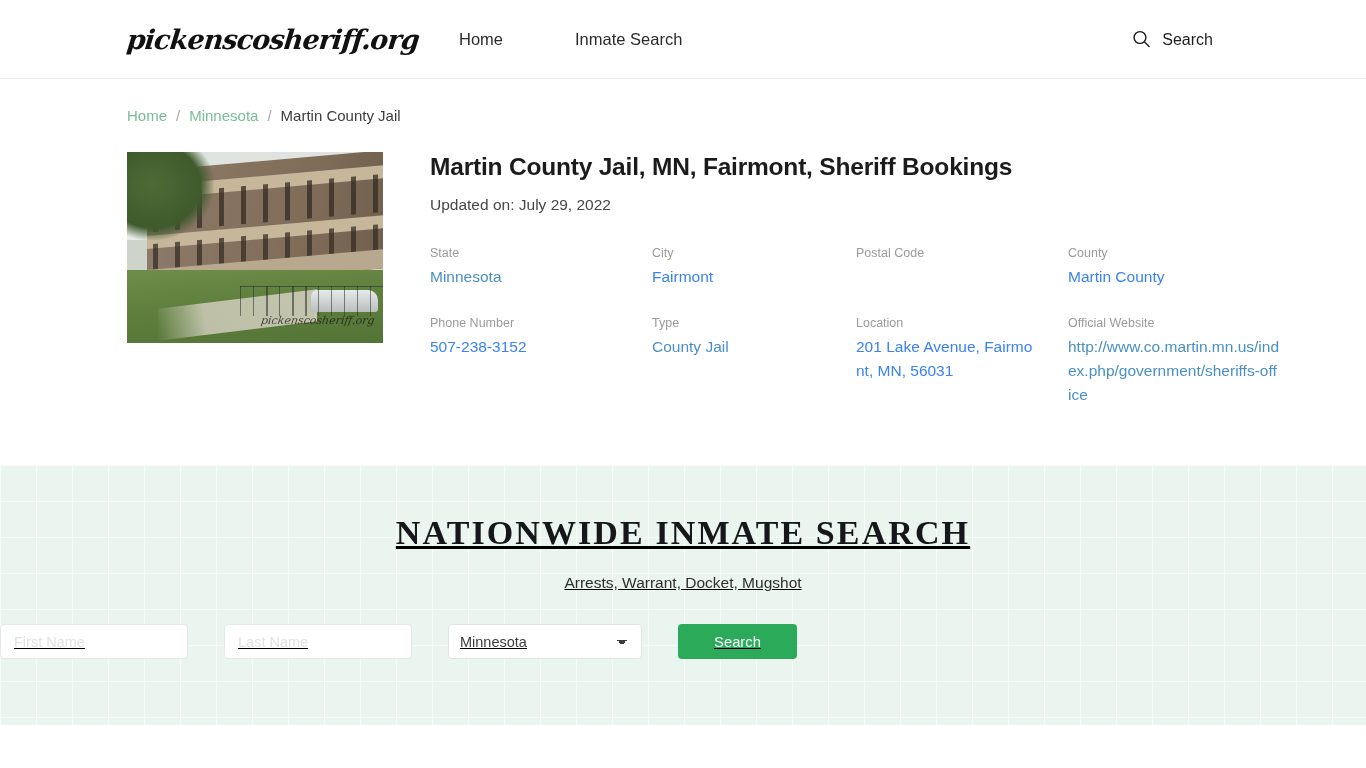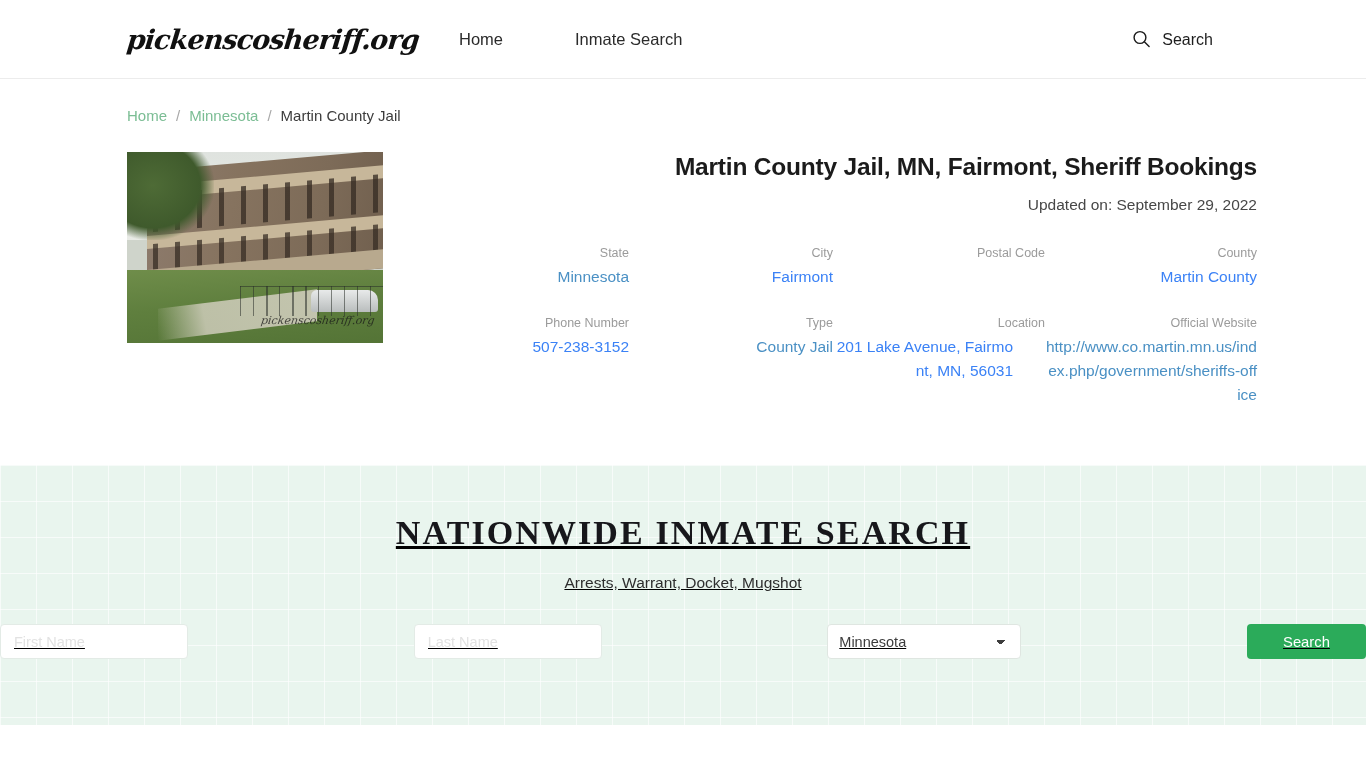--- a/index.html
+++ b/index.html
@@ -178,21 +178,21 @@
     position: absolute;
     right: 8px; bottom: 16px;
     font-family: "DejaVu Serif", serif;
     font-style: italic;
     font-size: 11px;
     color: rgba(25,25,25,0.78);
     transform: skewX(-8deg);
     white-space: nowrap;
   }
 
-  .details { margin-left: 24px; padding-top: 0; text-align: right; }
+  .details { margin-left: 47px; padding-top: 0; }
   .page-title {
     margin: 0;
     font-size: 24.5px;
     font-weight: 700;
     color: #1b1b1b;
     letter-spacing: -0.2px;
     line-height: 1.2;
   }
   .updated {
     margin: 15px 0 0 0;
@@ -247,23 +247,23 @@
   }
   .band-sub {
     margin: 22px 0 0 0;
     font-size: 15.5px;
     color: #2e2e2e;
     text-align: center;
   }
   .search-form {
     margin-top: 32px;
     display: flex;
-    justify-content: space-between;
+    justify-content: flex-start;
     align-items: center;
-    gap: 10px;
+    gap: 36px;
   }
   .search-form input[type="text"] {
     width: 188px; height: 35px;
     border: 1px solid #e3ebe6;
     border-radius: 4px;
     background: #ffffff;
     padding: 0 13px;
     font-size: 14.5px;
     color: #333;
     font-family: "Liberation Sans", sans-serif;
@@ -343,21 +343,21 @@
     <div class="tree"></div>
     <div class="lawn"></div>
     <div class="walk"></div>
     <div class="car"></div>
     <div class="fence"></div>
     <div class="wm">pickenscosheriff.org</div>
   </div>
 
   <div class="details">
     <h1 class="page-title">Martin County Jail, MN, Fairmont, Sheriff Bookings</h1>
-    <p class="updated">Updated on: September 29, 2022</p>
+    <p class="updated">Updated on: July 29, 2022</p>
 
     <div class="info-grid">
 
       <div>
         <div class="info-label">State</div>
         <a href="#" class="info-value">Minnesota</a>
       </div>
 
       <div>
         <div class="info-label">City</div>

